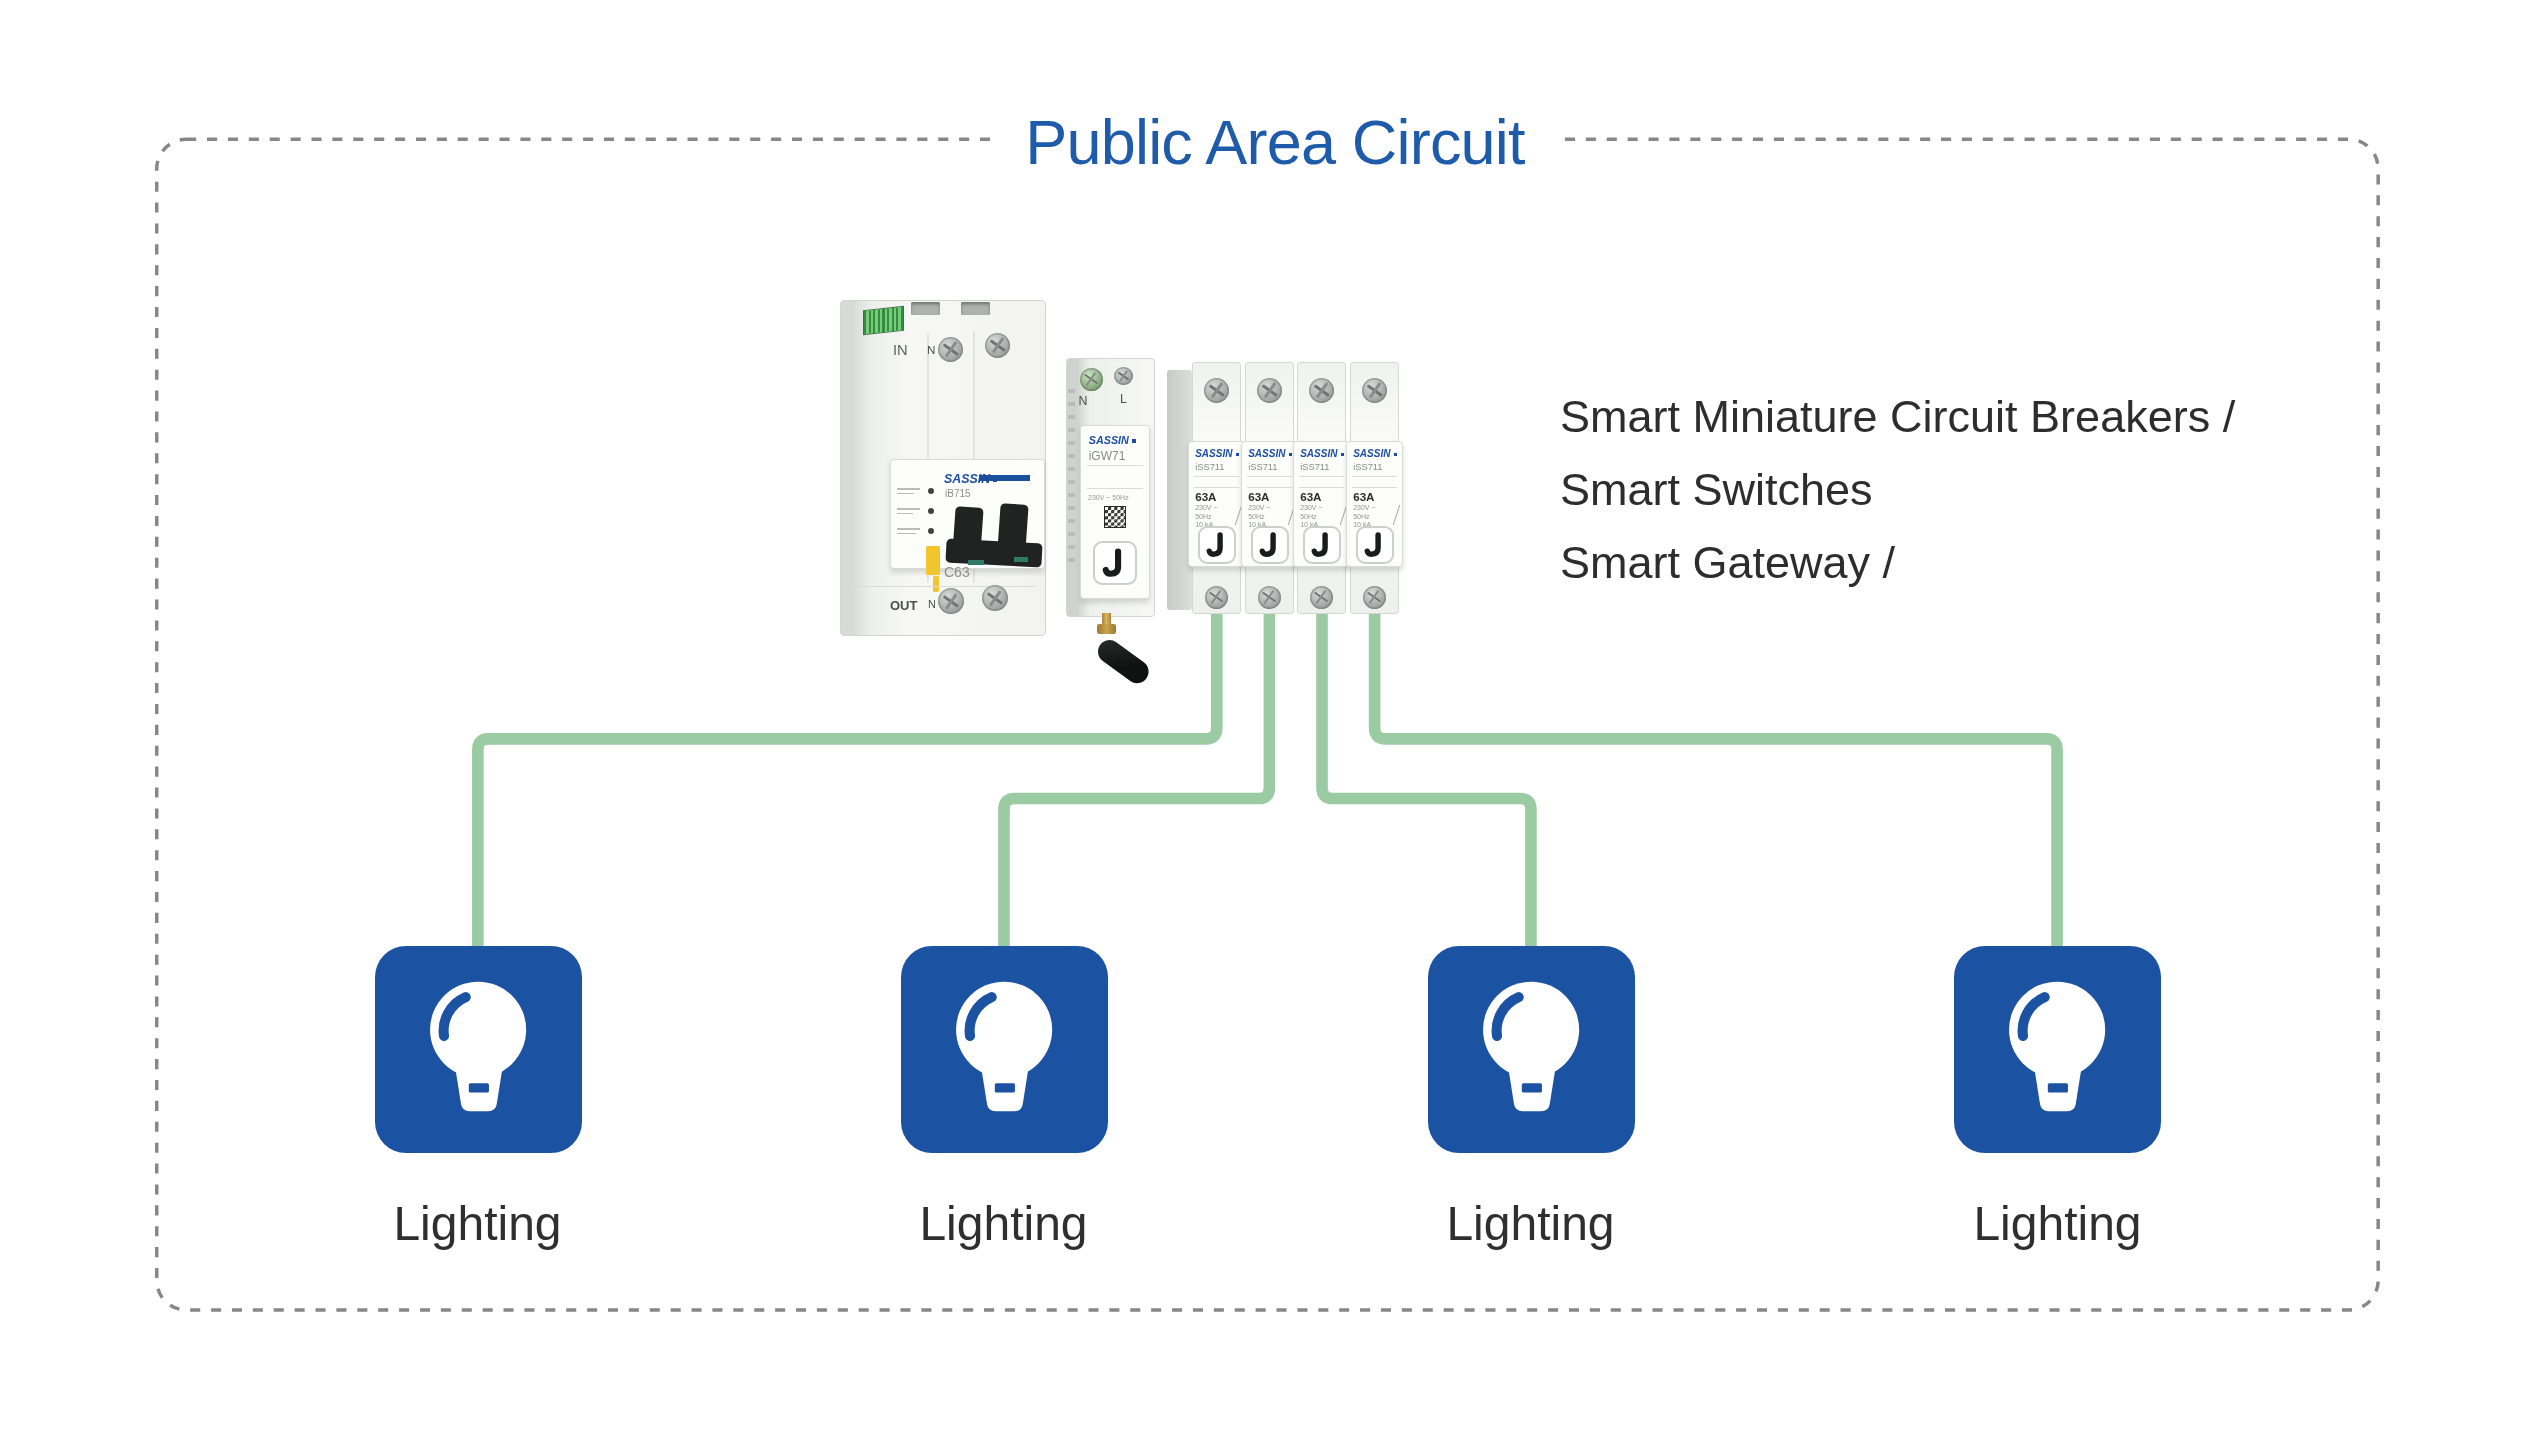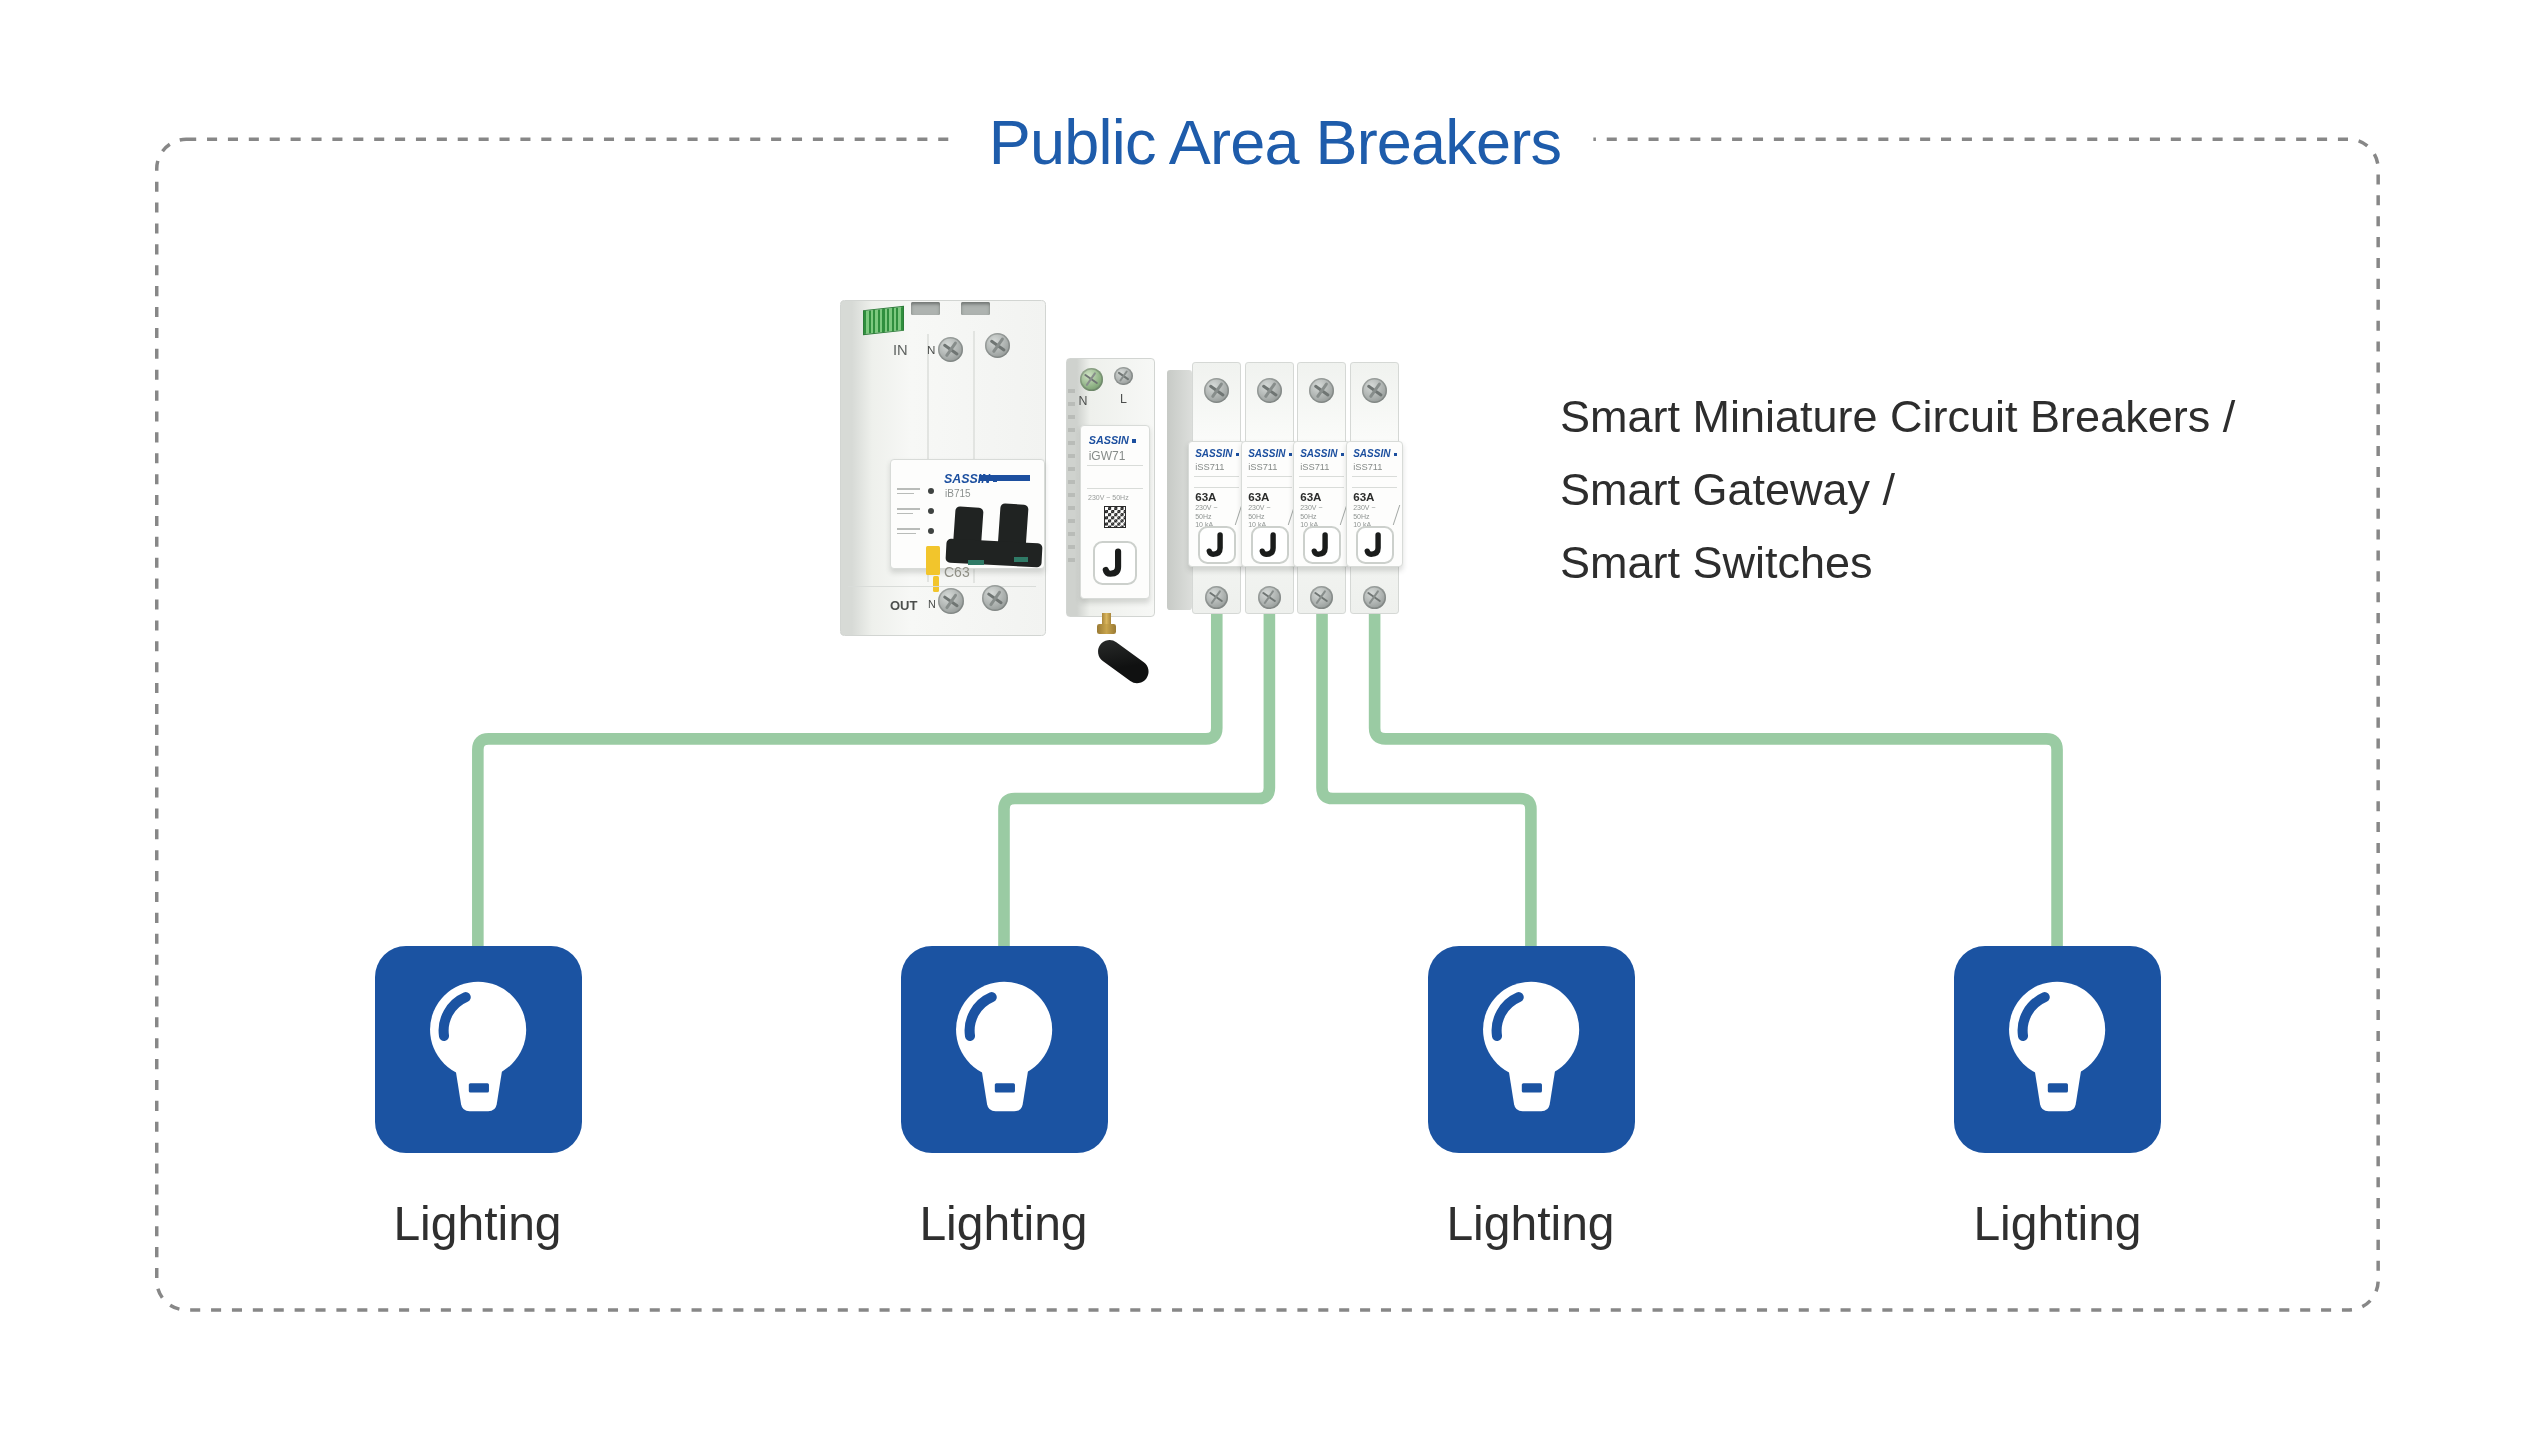--- a/index.html
+++ b/index.html
@@ -98,26 +98,26 @@
 
   <svg class="layer" width="2538" height="1450" viewBox="0 0 3279 1874">
     <g fill="none" stroke="#9acba3" stroke-width="15">
       <path d="M 1572 788 L 1572 941 Q 1572 955 1558 955 L 631 955 Q 617 955 617 969 L 617 1240"></path>
       <path d="M 1640 788 L 1640 1018 Q 1640 1032 1626 1032 L 1311 1032 Q 1297 1032 1297 1046 L 1297 1240"></path>
       <path d="M 1708 788 L 1708 1018 Q 1708 1032 1722 1032 L 1964 1032 Q 1978 1032 1978 1046 L 1978 1240"></path>
       <path d="M 1776 788 L 1776 941 Q 1776 955 1790 955 L 2644 955 Q 2658 955 2658 969 L 2658 1240"></path>
     </g>
   </svg>
 
-  <div id="title">Public Area Breakers</div>
+  <div id="title">Public Area Circuit</div>
 
   <div id="info">
     <div>Smart Miniature Circuit Breakers /</div>
+    <div>Smart Switches</div>
     <div>Smart Gateway /</div>
-    <div>Smart Switches</div>
   </div>
 
   <div id="breaker" class="dev" style="left:840px;top:288px;width:204px;height:348px;">
     <div class="body"></div>
     <div class="slot" style="left:71px;width:29px;"></div>
     <div class="slot" style="left:121px;width:29px;"></div>
     <div class="comb"></div>
     <div class="vseam" style="left:87px;top:46px;height:248px;"></div>
     <div class="vseam" style="left:133px;top:43px;height:252px;"></div>
     <div class="tinytext" style="left:53px;top:54px;font-size:14.7px;color:#5e6260;">IN</div>

